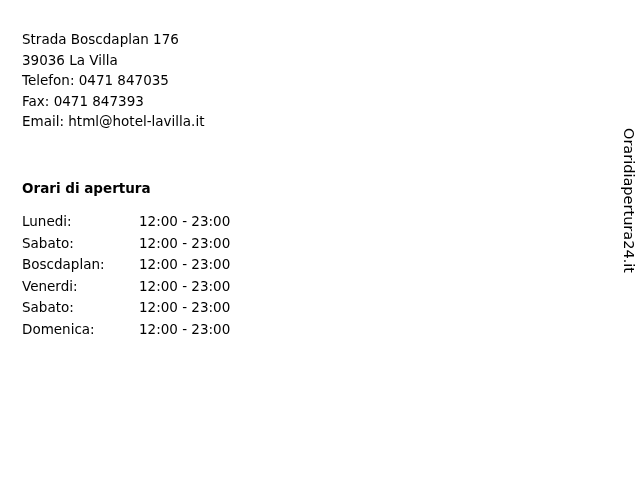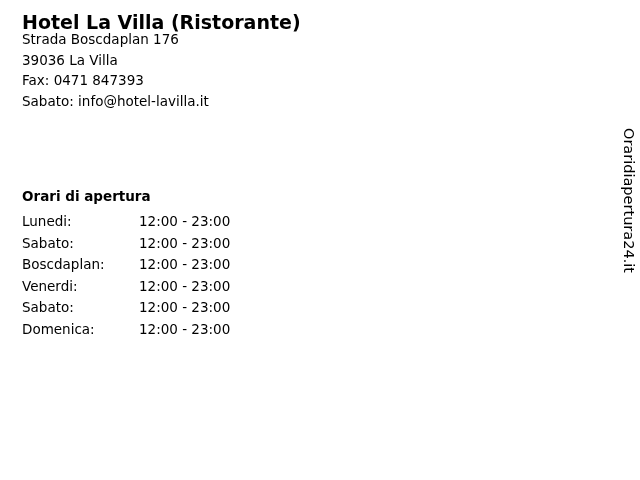--- a/index.html
+++ b/index.html
@@ -37,21 +37,21 @@
     top: 29px;
     font-size: 13.5px;
     line-height: 20.5px;
   }
   .address-line {
     white-space: nowrap;
   }
   .hours-title {
     position: absolute;
     left: 22px;
-    top: 188px;
+    top: 180px;
     font-size: 13.5px;
     font-weight: bold;
     white-space: nowrap;
   }
   .hours-table {
     position: absolute;
     left: 22px;
     top: 213px;
     font-size: 13.5px;
     border-collapse: collapse;
@@ -76,27 +76,27 @@
     font-size: 14.5px;
     line-height: 1;
     white-space: nowrap;
   }
 </style>
 </head>
 <body>
 
 <div class="page">
 
-  <div class="title">Hotel La Villa (Ristorante)</div>
 
   <div class="address-block">
     <div class="address-line">Strada Boscdaplan 176</div>
     <div class="address-line">39036 La Villa</div>
+    <div class="address-line">Telefon: 0471 847035</div>
     <div class="address-line">Fax: 0471 847393</div>
-    <div class="address-line">Sabato: info@hotel-lavilla.it</div>
+    <div class="address-line">Email: html@hotel-lavilla.it</div>
   </div>
 
   <div class="hours-title">Orari di apertura</div>
 
   <table class="hours-table">
     <tbody>
       <tr>
         <td class="day-cell">Lunedi:</td>
         <td class="time-cell">12:00 - 23:00</td>
       </tr>

